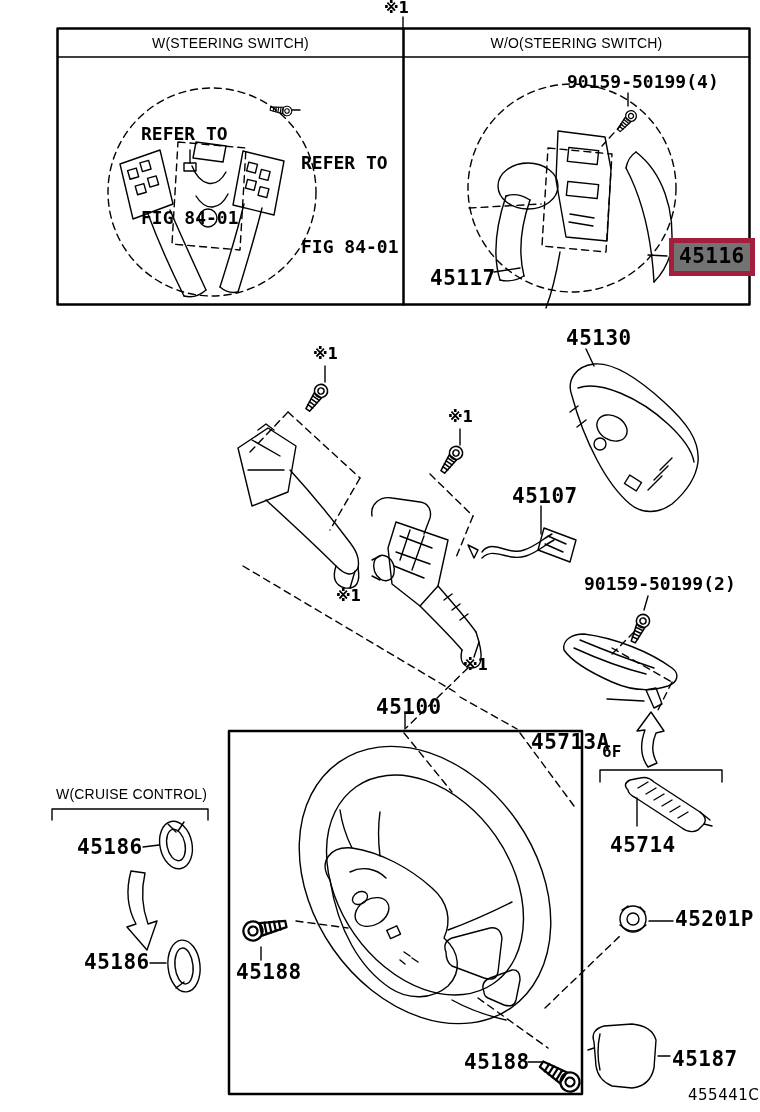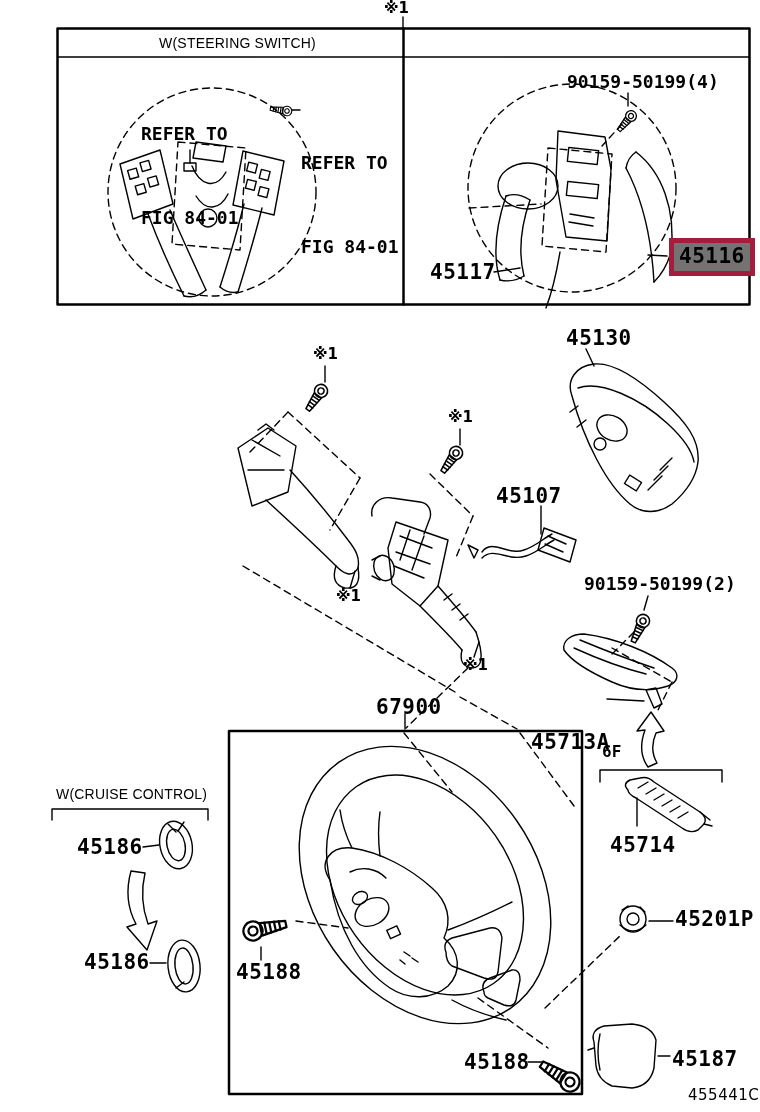--- a/index.html
+++ b/index.html
@@ -259,48 +259,49 @@
       <path d="M594,1042 Q590,1030 604,1026 L632,1024 Q652,1026 656,1040 L654,1068 Q650,1086 632,1088 L612,1086 Q598,1080 596,1066 Z"></path>
       <path d="M600,1034 Q596,1052 600,1070"></path>
       <path d="M594,1048 l-6,2"></path>
       <line x1="658" y1="1056" x2="670" y2="1056"></line>
     </g>
   </g>
 </svg>
 
 <div class="marker" style="left:384px;top:1px;">※1</div>
 
-<div class="hdr" style="left:59px;top:29px;width:343px;height:27px;margin-left:7px;">W(STEERING SWITCH)</div>
+<div class="hdr" style="left:59px;top:29px;width:343px;height:27px;">W(STEERING SWITCH)</div>
+<div class="hdr" style="left:404px;top:29px;width:345px;height:27px;">W/O(STEERING SWITCH)</div>
 
 <div class="refer" style="left:141px;top:64px;">
   <span>REFER TO</span>
   <span>FIG 84-01</span>
 </div>
 <div class="refer" style="left:301px;top:93px;">
   <span>REFER TO</span>
   <span>FIG 84-01</span>
 </div>
 
 <div class="lbl sm" style="left:567px;top:73px;">90159-50199(4)</div>
-<div class="lbl" style="left:430px;top:262px;">45117</div>
+<div class="lbl" style="left:430px;top:268px;">45117</div>
 <div class="hl-box" style="left: 669px; top: 238px; border-color: rgb(163, 29, 61);">
   <span>45116</span>
 </div>
 
 <div class="lbl" style="left:566px;top:328px;">45130</div>
 
 <div class="marker" style="left:313px;top:347px;">※1</div>
 <div class="marker" style="left:448px;top:410px;">※1</div>
 <div class="marker" style="left:336px;top:589px;">※1</div>
 <div class="marker" style="left:463px;top:658px;">※1</div>
 
-<div class="lbl" style="left:496px;top:486px;">45107</div>
+<div class="lbl" style="left:512px;top:486px;">45107</div>
 <div class="lbl sm" style="left:584px;top:575px;">90159-50199(2)</div>
 <div class="lbl" style="left:531px;top:690px;margin-top:42px;">45713A</div>
-<div class="lbl" style="left:376px;top:697px;">67900</div>
+<div class="lbl" style="left:376px;top:697px;">45100</div>
 
 <div class="lbl sm" style="left:602px;top:744px;font-size:16px;">6F</div>
 <div class="lbl" style="left:610px;top:827px;margin-top:8px;">45714</div>
 
 <div class="hdr" style="left:56px;top:785px;width:158px;height:18px;justify-content:flex-start;">W(CRUISE CONTROL)</div>
 <div class="lbl" style="left:77px;top:837px;">45186</div>
 <div class="lbl" style="left:84px;top:952px;">45186</div>
 
 <div class="lbl" style="left:236px;top:962px;">45188</div>
 <div class="lbl" style="left:675px;top:909px;">45201P</div>

